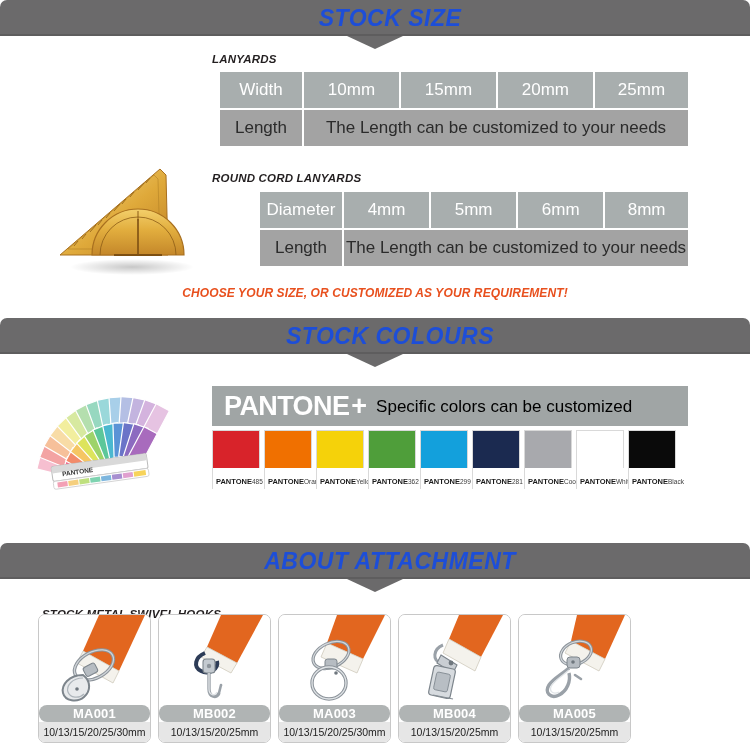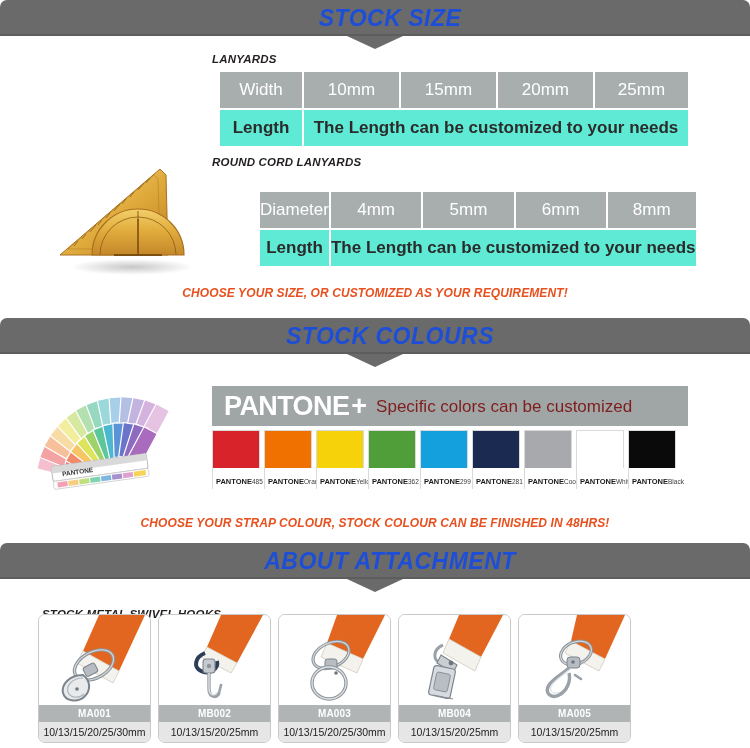--- a/index.html
+++ b/index.html
@@ -41,21 +41,21 @@
 
   
   .spec-table{position:absolute;border-collapse:separate;border-spacing:0;}
   .spec-table td{
     padding:0;height:36px;vertical-align:middle;text-align:center;
     font-size:17px;color:#ffffff;background:#a8aeae;
     border-right:2px solid #ffffff;border-bottom:2px solid #ffffff;
     white-space:nowrap;
   }
   .spec-table tr.body td{
-    background:#5eead4;color:#2b2b2b;border-bottom:none;font-weight:bold;
+    background:#a3a3a3;color:#2b2b2b;border-bottom:none;
   }
   .spec-table td:last-child{border-right:none;}
   .spec-table .first-col{width:82px;}
 
   
   .caption{
     position:absolute;left:0;width:750px;text-align:center;
     color:#e8501e;font-size:12px;font-weight:bold;font-style:italic;
     letter-spacing:.1px;
   }
@@ -71,42 +71,42 @@
   .pantone-head{
     height:40px;background:#a0a5a5;display:flex;align-items:center;padding-left:12px;
   }
   .pantone-logo{
     color:#ffffff;font-size:27px;font-weight:bold;letter-spacing:-.6px;line-height:1;
   }
   .pantone-plus{
     color:#ffffff;font-size:27px;font-weight:bold;line-height:1;margin-left:2px;
   }
   .pantone-tag{
-    color:#7f1d1d;font-size:17px;margin-left:9px;line-height:1;
+    color:#000000;font-size:17px;margin-left:9px;line-height:1;
   }
   .swatch-row{display:flex;gap:4px;margin-top:4px;}
   .swatch{
     width:48px;background:#ffffff;border:1px solid #d9d9d9;
     box-sizing:border-box;
   }
   .swatch .chip{height:39px;display:block;}
   .swatch .lbl{padding:2px 3px 3px 3px;background:#ffffff;}
   .swatch .lbl .brand{font-size:7.5px;font-weight:bold;color:#1a1a1a;line-height:1.05;}
   .swatch .lbl .code{font-size:6.5px;color:#3a3a3a;line-height:1.1;white-space:nowrap;}
 
   
   .hook-row{position:absolute;left:38px;top:614px;display:flex;gap:7px;}
   .hook-card{
     width:113px;background:#ffffff;border:1px solid #c8c8c8;border-radius:7px;
     overflow:hidden;box-sizing:border-box;
   }
   .hook-img{position:relative;height:90px;background:#ffffff;overflow:hidden;}
   .hook-name{
-    height:17px;background:#b0b4b4;color:#ffffff;font-size:10px;font-weight:bold;
-    display:flex;align-items:center;justify-content:center;letter-spacing:.2px;
+    height:17px;background:#b0b4b4;color:#ffffff;font-size:13px;font-weight:bold;
+    display:flex;align-items:center;justify-content:center;letter-spacing:.2px;border-radius:8px;
   }
   .hook-size{
     height:20px;background:#e6e6e6;color:#222;font-size:10.5px;
     display:flex;align-items:center;justify-content:center;
   }
 </style>
 </head>
 <body>
 
 <div class="page">
@@ -170,21 +170,21 @@
       <td>20mm</td>
       <td>25mm</td>
     </tr>
     <tr class="body">
       <td class="first-col">Length</td>
       <td colspan="4">The Length can be customized to your needs</td>
     </tr>
   </tbody>
     </table>
 
-  <div class="sublabel" style="left:212px;top:156px;">ROUND CORD LANYARDS</div>
+  <div class="sublabel" style="left:212px;top:172px;">ROUND CORD LANYARDS</div>
   <table class="spec-table" style="left:212px;top:192px;width:476px;padding-left:48px;">
     <tbody>
         <tr class="head">
       <td class="first-col">Diameter</td>
       <td>4mm</td>
       <td>5mm</td>
       <td>6mm</td>
       <td>8mm</td>
     </tr>
     <tr class="body">
@@ -341,21 +341,20 @@
         <span class="chip" style="background: rgb(255, 255, 255);"></span>
         <span class="lbl"><span class="brand">PANTONE</span><span class="code">White</span></span>
       </div>
       <div class="swatch">
         <span class="chip" style="background: rgb(10, 10, 10);"></span>
         <span class="lbl"><span class="brand">PANTONE</span><span class="code">Black</span></span>
       </div>
     </div>
   </div>
 
-  <div class="caption" style="top:516px;">CHOOSE YOUR STRAP COLOUR, STOCK COLOUR CAN BE FINISHED IN 48HRS!</div>
 
   <div class="banner" style="top:543px;">
     <div class="bar"></div>
     <div class="notch"></div>
     <div class="title">ABOUT ATTACHMENT</div>
   </div>
 
   <div class="sublabel" style="left:42px;top:608px;">STOCK METAL SWIVEL HOOKS</div>
 
   <div class="hook-row">

